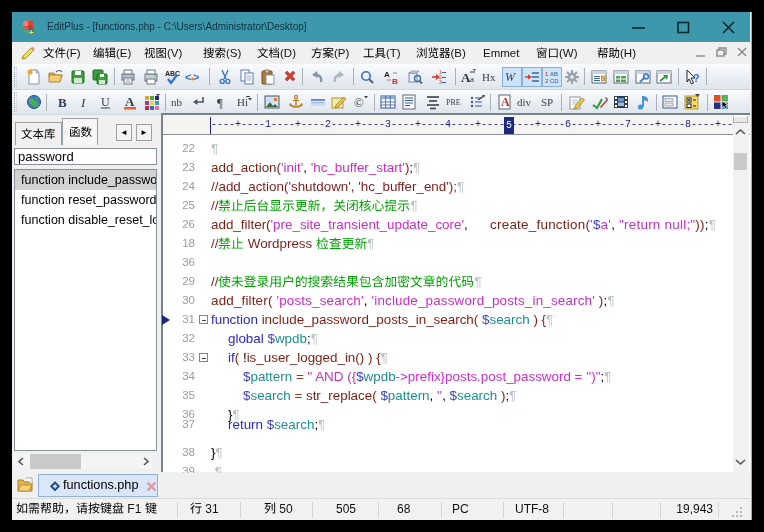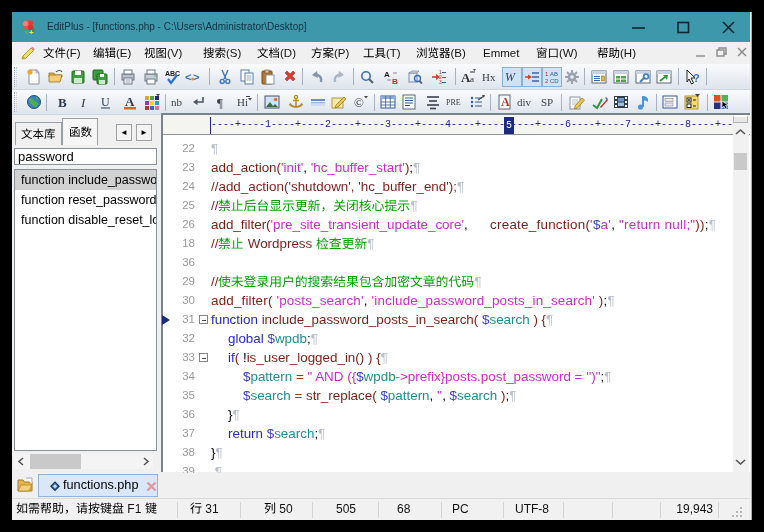--- a/index.html
+++ b/index.html
@@ -531,21 +531,21 @@
       <div class="cl" style="top:157px;width:570px"><span class="ln">29</span><span class="ct"><span class="c">//<svg width="256.0" height="12.8" viewBox="0 0 256.0 12.8" style="vertical-align:-1.5px">
               <path fill="#00a000" d="M7.7 0.6V1.9H4.1V2.8H7.7V4.1H4.5V7.6H7.6C7.5 8.3 7.3 9.0 6.9 9.6C6.2 9.1 5.7 8.5 5.3 7.9L4.5 8.1C5.0 9.0 5.6 9.7 6.3 10.2C5.7 10.8 4.9 11.2 3.6 11.5C3.8 11.7 4.1 12.1 4.2 12.3C5.6 11.9 6.5 11.4 7.1 10.8C8.4 11.5 10.0 12.1 11.9 12.3C12.0 12.0 12.2 11.7 12.4 11.4C10.6 11.2 9.0 10.8 7.7 10.1C8.2 9.3 8.4 8.5 8.5 7.6H11.9V4.1H8.6V2.8H12.3V1.9H8.6V0.6ZM5.4 4.9H7.7V6.2L7.7 6.8H5.4ZM8.6 4.9H11.0V6.8H8.6L8.6 6.2ZM3.6 0.5C2.8 2.4 1.6 4.3 0.3 5.6C0.4 5.8 0.7 6.3 0.8 6.5C1.3 6.0 1.8 5.5 2.2 4.8V12.3H3.1V3.4C3.6 2.6 4.1 1.7 4.5 0.8Z M18.7 0.5V2.6H14.5V3.6H18.7V5.8H13.6V6.7H18.1C17.0 8.4 15.0 10.0 13.2 10.8C13.5 11.0 13.8 11.3 13.9 11.6C15.6 10.7 17.4 9.2 18.7 7.5V12.3H19.7V7.4C20.9 9.1 22.8 10.7 24.5 11.6C24.6 11.3 24.9 10.9 25.2 10.8C23.4 10.0 21.4 8.4 20.2 6.7H24.9V5.8H19.7V3.6H24.0V2.6H19.7V0.5Z M29.2 6.8H34.6V8.4H29.2ZM28.3 6.0V9.2H35.6V6.0ZM36.9 2.1C36.4 2.6 35.7 3.2 35.1 3.7C34.8 3.4 34.5 3.1 34.2 2.7C34.8 2.3 35.6 1.7 36.2 1.1L35.4 0.6C35.0 1.1 34.3 1.7 33.8 2.1C33.4 1.6 33.1 1.1 32.9 0.5L32.0 0.8C32.6 2.0 33.3 3.1 34.2 4.1H29.9C30.6 3.3 31.3 2.3 31.7 1.3L31.0 1.0L30.9 1.0H26.9V1.8H30.4C30.1 2.4 29.6 3.0 29.1 3.6C28.7 3.2 28.0 2.7 27.4 2.3L26.9 2.9C27.5 3.2 28.1 3.7 28.5 4.2C27.7 4.9 26.8 5.5 25.9 5.9C26.1 6.0 26.4 6.4 26.5 6.6C27.6 6.1 28.8 5.3 29.7 4.3V4.9H34.3V4.3C35.2 5.2 36.3 6.0 37.4 6.5C37.5 6.2 37.8 5.8 38.1 5.7C37.2 5.3 36.4 4.8 35.6 4.2C36.3 3.8 37.0 3.2 37.6 2.6ZM33.9 9.2C33.7 9.8 33.3 10.6 33.0 11.1H30.0L30.8 10.9C30.7 10.4 30.4 9.8 30.0 9.3L29.2 9.5C29.5 10.0 29.8 10.7 29.9 11.1H26.4V12.0H37.6V11.1H34.0C34.3 10.7 34.6 10.1 34.9 9.5Z M40.1 7.2C40.9 7.7 42.0 8.4 42.4 8.9L43.1 8.2C42.6 7.7 41.6 7.1 40.8 6.6ZM40.1 1.2V2.1H47.9L47.8 3.3H40.5V4.2H47.8L47.7 5.4H39.3V6.2H44.3V8.6C42.4 9.3 40.5 10.1 39.3 10.6L39.8 11.4C41.0 10.9 42.7 10.2 44.3 9.5V11.2C44.3 11.4 44.2 11.5 44.0 11.5C43.8 11.5 43.1 11.5 42.4 11.5C42.5 11.7 42.6 12.1 42.7 12.3C43.7 12.3 44.3 12.3 44.7 12.2C45.1 12.0 45.3 11.8 45.3 11.3V8.2C46.4 9.9 48.0 11.1 50.0 11.8C50.1 11.5 50.4 11.1 50.6 10.9C49.2 10.6 48.0 9.9 47.0 9.0C47.9 8.5 48.8 7.8 49.6 7.1L48.8 6.5C48.2 7.1 47.2 7.9 46.5 8.4C46.0 7.9 45.6 7.2 45.3 6.6V6.2H50.4V5.4H48.7C48.8 4.0 48.9 2.5 48.9 1.2L48.2 1.2L48.0 1.2Z M53.2 1.4V6.1C53.2 7.9 53.0 10.1 51.6 11.7C51.8 11.8 52.2 12.2 52.4 12.4C53.3 11.3 53.8 9.8 54.0 8.4H57.2V12.2H58.2V8.4H61.6V11.0C61.6 11.2 61.5 11.3 61.3 11.3C61.0 11.3 60.1 11.3 59.3 11.3C59.4 11.5 59.5 12.0 59.6 12.2C60.8 12.2 61.5 12.2 62.0 12.1C62.4 11.9 62.6 11.6 62.6 11.0V1.4ZM54.1 2.3H57.2V4.4H54.1ZM61.6 2.3V4.4H58.2V2.3ZM54.1 5.3H57.2V7.4H54.1C54.1 7.0 54.1 6.5 54.1 6.1ZM61.6 5.3V7.4H58.2V5.3Z M67.2 3.4H73.8V6.0H67.1L67.2 5.3ZM69.6 0.7C69.9 1.3 70.2 2.0 70.3 2.5H66.2V5.3C66.2 7.2 66.0 9.9 64.4 11.8C64.7 11.9 65.1 12.2 65.3 12.4C66.5 10.8 67.0 8.7 67.1 6.9H73.8V7.7H74.8V2.5H70.8L71.3 2.3C71.2 1.8 70.9 1.0 70.6 0.4Z M83.9 5.8C84.6 6.8 85.4 8.1 85.8 8.8L86.6 8.3C86.2 7.6 85.3 6.3 84.6 5.4ZM79.9 0.5C79.8 1.1 79.6 1.9 79.3 2.6H77.9V12.0H78.8V10.9H82.4V2.6H80.2C80.4 2.0 80.7 1.3 80.9 0.7ZM78.8 3.4H81.5V6.1H78.8ZM78.8 10.1V7.0H81.5V10.1ZM84.5 0.5C84.0 2.2 83.4 4.0 82.5 5.1C82.7 5.3 83.1 5.5 83.3 5.7C83.7 5.1 84.1 4.3 84.5 3.4H87.8C87.6 8.6 87.4 10.5 87.0 11.0C86.8 11.1 86.7 11.2 86.4 11.2C86.1 11.2 85.4 11.2 84.5 11.1C84.7 11.3 84.8 11.8 84.9 12.0C85.6 12.1 86.3 12.1 86.8 12.0C87.2 12.0 87.5 11.9 87.8 11.5C88.3 10.9 88.5 8.9 88.7 3.0C88.7 2.9 88.7 2.5 88.7 2.5H84.8C85.0 1.9 85.2 1.3 85.4 0.7Z M91.7 0.5V3.1H90.2V4.0H91.7V6.7L90.1 7.3L90.4 8.2L91.7 7.7V11.1C91.7 11.3 91.7 11.3 91.5 11.3C91.4 11.3 90.9 11.3 90.4 11.3C90.5 11.6 90.7 12.0 90.7 12.2C91.4 12.2 91.9 12.2 92.2 12.0C92.5 11.9 92.6 11.6 92.6 11.1V7.3L94.1 6.8L93.9 5.9L92.6 6.4V4.0H93.9V3.1H92.6V0.5ZM94.5 7.6V8.4H95.0L94.9 8.4C95.5 9.3 96.2 10.0 97.1 10.6C96.0 11.1 94.7 11.4 93.5 11.5C93.7 11.7 93.8 12.1 93.9 12.3C95.3 12.1 96.7 11.7 97.9 11.1C98.9 11.6 100.1 12.0 101.3 12.3C101.5 12.0 101.7 11.7 101.9 11.5C100.8 11.3 99.8 11.0 98.8 10.6C99.9 9.9 100.7 9.0 101.3 7.8L100.7 7.5L100.5 7.6H98.3V6.3H101.3V1.6H98.9V2.4H100.4V3.6H98.9V4.3H100.4V5.5H98.3V0.5H97.5V5.5H95.4V4.3H96.8V3.6H95.4V2.4C96.1 2.2 96.8 1.9 97.4 1.6L96.7 1.0C96.2 1.3 95.4 1.7 94.6 1.9V6.3H97.5V7.6ZM100.0 8.4C99.5 9.1 98.8 9.7 97.9 10.2C97.1 9.7 96.4 9.1 95.9 8.4Z M110.5 9.9C111.6 10.5 113.0 11.4 113.6 12.0L114.4 11.4C113.7 10.9 112.3 10.0 111.2 9.5ZM106.1 9.5C105.4 10.2 104.2 10.9 103.2 11.4C103.4 11.6 103.8 11.9 103.9 12.0C104.9 11.5 106.2 10.7 107.0 9.9ZM104.9 7.2C105.1 7.1 105.4 7.1 107.8 6.9C106.7 7.4 105.8 7.8 105.4 7.9C104.7 8.2 104.1 8.4 103.7 8.5C103.8 8.7 103.9 9.1 104.0 9.3C104.3 9.2 104.8 9.1 108.5 8.9V11.1C108.5 11.3 108.5 11.3 108.3 11.3C108.1 11.4 107.4 11.4 106.6 11.3C106.7 11.6 106.9 12.0 106.9 12.2C107.9 12.2 108.5 12.2 108.9 12.1C109.4 11.9 109.5 11.7 109.5 11.2V8.8L112.6 8.7C112.9 9.0 113.3 9.4 113.5 9.7L114.2 9.1C113.7 8.4 112.5 7.4 111.6 6.6L110.9 7.1C111.2 7.3 111.6 7.7 111.9 8.0L106.4 8.3C108.2 7.6 110.0 6.8 111.7 5.7L111.0 5.1C110.5 5.5 109.8 5.8 109.2 6.2L106.4 6.3C107.2 5.9 108.1 5.4 108.9 4.8L108.5 4.5H113.4V6.1H114.4V3.7H109.3V2.5H114.2V1.6H109.3V0.5H108.3V1.6H103.4V2.5H108.3V3.7H103.2V6.1H104.2V4.5H108.0C107.0 5.2 105.9 5.8 105.5 6.0C105.2 6.2 104.9 6.3 104.6 6.3C104.7 6.6 104.8 7.0 104.9 7.2Z M115.6 10.6 115.8 11.6C117.1 11.3 118.8 10.9 120.4 10.6L120.3 9.7C118.6 10.0 116.8 10.4 115.6 10.6ZM115.9 5.8C116.1 5.7 116.4 5.6 118.1 5.5C117.5 6.3 116.9 6.9 116.7 7.1C116.3 7.6 116.0 7.9 115.7 8.0C115.8 8.2 116.0 8.7 116.0 8.9C116.3 8.7 116.8 8.6 120.3 8.0C120.3 7.8 120.3 7.4 120.3 7.1L117.4 7.6C118.5 6.5 119.5 5.1 120.4 3.8L119.5 3.2C119.2 3.7 119.0 4.1 118.7 4.6L117.0 4.7C117.7 3.7 118.5 2.3 119.0 1.0L118.0 0.6C117.5 2.1 116.6 3.7 116.3 4.1C116.0 4.5 115.8 4.8 115.6 4.8C115.7 5.1 115.9 5.6 115.9 5.8ZM123.4 0.5V2.2H120.4V3.1H123.4V5.1H120.7V6.1H127.1V5.1H124.4V3.1H127.3V2.2H124.4V0.5ZM121.1 7.4V12.3H122.0V11.7H125.8V12.2H126.7V7.4ZM122.0 10.9V8.2H125.8V10.9Z M130.0 1.1V6.2H133.9V7.3H128.8V8.2H133.1C132.0 9.4 130.1 10.5 128.5 11.1C128.7 11.3 129.0 11.6 129.1 11.9C130.8 11.2 132.7 10.0 133.9 8.6V12.3H134.9V8.5C136.2 9.9 138.0 11.1 139.7 11.8C139.8 11.6 140.1 11.2 140.4 11.0C138.7 10.5 136.9 9.4 135.7 8.2H140.0V7.3H134.9V6.2H138.9V1.1ZM131.0 4.1H133.9V5.4H131.0ZM134.9 4.1H137.8V5.4H134.9ZM131.0 2.0H133.9V3.3H131.0ZM134.9 2.0H137.8V3.3H134.9Z M144.7 0.4C143.9 2.2 142.7 3.9 141.2 4.9C141.5 5.1 141.9 5.4 142.0 5.6C142.8 5.0 143.6 4.1 144.3 3.1H151.0C150.9 6.7 150.7 8.0 150.5 8.3C150.4 8.5 150.3 8.5 150.1 8.5C149.8 8.5 149.3 8.5 148.8 8.4C148.9 8.7 149.0 9.1 149.0 9.4C149.6 9.4 150.2 9.4 150.5 9.4C150.9 9.3 151.1 9.2 151.3 8.9C151.7 8.5 151.8 7.0 152.0 2.7C152.0 2.6 152.0 2.2 152.0 2.2H144.9C145.2 1.8 145.4 1.2 145.6 0.7ZM144.2 5.3H147.6V7.4H144.2ZM143.3 4.5V10.2C143.3 11.7 143.9 12.0 145.9 12.0C146.4 12.0 150.3 12.0 150.8 12.0C152.5 12.0 152.9 11.5 153.1 9.8C152.8 9.8 152.4 9.6 152.2 9.5C152.0 10.8 151.9 11.1 150.8 11.1C149.9 11.1 146.5 11.1 145.9 11.1C144.5 11.1 144.2 10.9 144.2 10.2V8.3H148.5V4.5Z M158.7 3.8C159.4 4.2 160.2 4.8 160.7 5.2L161.4 4.6C160.9 4.2 160.1 3.7 159.4 3.3ZM155.9 7.9V12.3H156.9V11.7H163.1V12.2H164.1V7.9H161.8C162.5 7.2 163.2 6.4 163.8 5.7L163.1 5.3L162.9 5.4H156.0V6.3H162.1C161.7 6.8 161.1 7.4 160.6 7.9ZM156.9 10.8V8.8H163.1V10.8ZM160.0 0.5C158.8 2.3 156.5 3.8 154.1 4.6C154.3 4.8 154.6 5.2 154.7 5.4C156.7 4.7 158.7 3.5 160.1 1.9C161.4 3.4 163.4 4.7 165.3 5.3C165.5 5.1 165.8 4.7 166.0 4.5C164.0 4.0 161.8 2.7 160.6 1.3L160.9 0.9Z M173.7 2.1V12.1H174.6V11.1H177.1V12.0H178.1V2.1ZM174.6 10.2V3.0H177.1V10.2ZM168.9 0.7 168.9 2.9H167.1V3.9H168.9C168.8 7.1 168.4 9.9 166.8 11.6C167.0 11.8 167.3 12.1 167.5 12.3C169.2 10.4 169.7 7.3 169.8 3.9H171.7C171.6 8.8 171.5 10.6 171.3 10.9C171.1 11.1 171.0 11.1 170.8 11.1C170.6 11.1 170.0 11.1 169.4 11.1C169.6 11.4 169.7 11.8 169.7 12.0C170.3 12.1 170.9 12.1 171.2 12.0C171.6 12.0 171.9 11.9 172.1 11.5C172.5 11.0 172.6 9.1 172.7 3.4C172.7 3.3 172.7 2.9 172.7 2.9H169.8L169.8 0.7Z M181.5 4.2C181.2 5.0 180.6 5.9 179.8 6.5L180.6 6.9C181.3 6.3 181.9 5.4 182.3 4.5ZM183.7 3.2C184.5 3.6 185.4 4.2 185.9 4.6L186.4 4.0C185.9 3.6 185.0 3.0 184.2 2.7ZM188.5 4.7C189.4 5.4 190.3 6.5 190.7 7.1L191.4 6.6C191.0 5.9 190.0 4.9 189.2 4.2ZM188.0 3.1C187.0 4.3 185.6 5.3 183.9 6.1V4.0H183.1V6.5V6.5C182.0 6.9 180.8 7.3 179.7 7.6C179.9 7.8 180.1 8.2 180.3 8.4C181.3 8.1 182.3 7.7 183.3 7.3C183.6 7.6 184.0 7.7 184.8 7.7C185.1 7.7 187.2 7.7 187.5 7.7C188.6 7.7 188.9 7.3 189.0 5.8C188.8 5.7 188.4 5.6 188.2 5.4C188.2 6.7 188.1 6.9 187.4 6.9C187.0 6.9 185.2 6.9 184.8 6.9L184.3 6.8C186.1 6.0 187.7 4.9 188.8 3.5ZM181.3 8.8V11.7H189.1V12.3H190.0V8.7H189.1V10.8H186.1V8.1H185.1V10.8H182.2V8.8ZM184.9 0.5C185.0 0.9 185.1 1.3 185.2 1.6H180.2V4.1H181.1V2.5H190.1V4.1H191.0V1.6H186.2C186.1 1.2 185.9 0.8 185.8 0.4Z M197.4 0.7C197.8 1.4 198.2 2.2 198.4 2.7L199.4 2.4C199.2 1.9 198.8 1.0 198.4 0.4ZM192.6 2.8V3.7H194.6C195.4 5.7 196.4 7.3 197.7 8.7C196.3 9.9 194.6 10.8 192.5 11.4C192.7 11.6 193.0 12.0 193.1 12.3C195.2 11.6 197.0 10.6 198.4 9.4C199.9 10.7 201.6 11.6 203.7 12.2C203.9 11.9 204.2 11.5 204.4 11.3C202.3 10.8 200.6 9.9 199.2 8.7C200.5 7.4 201.4 5.7 202.2 3.7H204.2V2.8ZM198.5 8.0C197.2 6.8 196.3 5.4 195.6 3.7H201.1C200.5 5.4 199.6 6.9 198.5 8.0Z M207.8 7.4H214.5V8.3H207.8ZM207.8 5.8H214.5V6.7H207.8ZM206.9 5.1V9.0H210.7V9.9H205.4V10.7H210.7V12.3H211.7V10.7H216.9V9.9H211.7V9.0H215.5V5.1ZM208.2 2.6C208.4 2.9 208.6 3.3 208.7 3.7H205.4V4.4H217.0V3.7H213.7C213.9 3.3 214.1 2.9 214.3 2.6L213.3 2.3C213.1 2.7 212.9 3.3 212.6 3.7H209.8C209.6 3.3 209.4 2.8 209.1 2.4ZM210.3 0.6C210.5 0.8 210.7 1.2 210.9 1.5H206.3V2.3H216.2V1.5H211.9C211.8 1.2 211.5 0.7 211.3 0.3Z M224.7 5.8C225.4 6.8 226.2 8.1 226.6 8.8L227.4 8.3C227.0 7.6 226.1 6.3 225.4 5.4ZM220.7 0.5C220.6 1.1 220.4 1.9 220.1 2.6H218.7V12.0H219.6V10.9H223.2V2.6H221.0C221.2 2.0 221.5 1.3 221.7 0.7ZM219.6 3.4H222.3V6.1H219.6ZM219.6 10.1V7.0H222.3V10.1ZM225.3 0.5C224.8 2.2 224.2 4.0 223.3 5.1C223.5 5.3 223.9 5.5 224.1 5.7C224.5 5.1 224.9 4.3 225.3 3.4H228.6C228.4 8.6 228.2 10.5 227.8 11.0C227.6 11.1 227.5 11.2 227.2 11.2C226.9 11.2 226.2 11.2 225.3 11.1C225.5 11.3 225.6 11.8 225.7 12.0C226.4 12.1 227.1 12.1 227.6 12.0C228.0 12.0 228.3 11.9 228.6 11.5C229.1 10.9 229.3 8.9 229.5 3.0C229.5 2.9 229.5 2.5 229.5 2.5H225.6C225.8 1.9 226.0 1.3 226.2 0.7Z M239.6 1.2C240.3 1.9 241.2 2.8 241.6 3.4L242.4 2.8C241.9 2.3 241.0 1.4 240.2 0.8ZM237.4 0.7C237.5 2.0 237.6 3.3 237.7 4.5L234.5 4.9L234.7 5.8L237.8 5.4C238.3 9.4 239.3 12.1 241.4 12.3C242.1 12.3 242.6 11.6 242.9 9.4C242.7 9.3 242.3 9.1 242.1 8.9C241.9 10.4 241.7 11.2 241.4 11.1C240.0 11.0 239.2 8.7 238.7 5.3L242.6 4.8L242.5 3.9L238.6 4.4C238.5 3.3 238.4 2.0 238.4 0.7ZM234.4 0.6C233.6 2.7 232.1 4.6 230.7 5.9C230.8 6.1 231.1 6.6 231.2 6.8C231.8 6.3 232.4 5.6 232.9 4.9V12.3H233.9V3.5C234.5 2.7 234.9 1.8 235.3 0.9Z M248.4 8.6V9.5H253.3V8.6ZM249.5 2.9C249.4 4.2 249.2 5.9 249.1 7.0H249.3L254.2 7.0C254.0 9.8 253.7 10.9 253.4 11.2C253.3 11.4 253.1 11.4 252.9 11.4C252.7 11.4 252.1 11.4 251.5 11.3C251.6 11.6 251.7 11.9 251.8 12.2C252.4 12.2 253.0 12.2 253.3 12.2C253.7 12.2 253.9 12.1 254.2 11.8C254.6 11.4 254.9 10.0 255.2 6.6C255.2 6.4 255.2 6.1 255.2 6.1H253.6C253.8 4.5 254.1 2.6 254.2 1.3L253.5 1.2L253.3 1.3H248.9V2.2H253.2C253.1 3.3 252.9 4.8 252.7 6.1H250.1C250.2 5.2 250.3 4.0 250.4 3.0ZM243.9 1.2V2.1H245.4C245.1 4.0 244.5 5.8 243.6 7.1C243.7 7.3 243.9 7.9 244.0 8.1C244.2 7.8 244.5 7.4 244.7 7.1V11.7H245.5V10.7H247.9V5.1H245.5C245.9 4.2 246.1 3.1 246.3 2.1H248.2V1.2ZM245.5 6.0H247.0V9.8H245.5Z"></path>
             </svg></span><span class="p">¶</span></span></div>
       <div class="cl" style="top:176px;width:570px"><span class="ln">30</span><span class="ct"><span style="letter-spacing:.18px"><span class="f">add_filter(</span> <span class="s">'posts_search'</span>, <span class="s">'include_password_posts_in_search'</span> <span class="f">)</span>;</span><span class="p">¶</span></span></div>
       <div class="cl" style="top:195px;width:570px"><span class="ln">31</span><span class="ct"><span class="k">function</span> <span class="f">include_password_posts_in_search(</span> <span class="d">$</span><span class="v">search</span> <span class="f">) {</span><span class="p">¶</span></span></div>
       <div class="cl" style="top:214px;width:570px"><span class="ln">32</span><span class="ct"><i style="display:inline-block;width:17px"></i><span class="k">global</span> <span class="d">$</span><span class="v">wpdb</span>;<span class="p">¶</span></span></div>
       <div class="cl" style="top:233px;width:594px"><span class="ln">33</span><span class="ct"><i style="display:inline-block;width:17px"></i><span class="k">if</span><span class="f">(</span> !<span class="f">is_user_logged_in() ) {</span><span class="p">¶</span></span></div>
       <div class="cl" style="top:252px;width:570px"><span class="ln">34</span><span class="ct"><i style="display:inline-block;width:32px"></i><span class="d">$</span><span class="v">pattern</span> <span class="o">=</span> <span class="s">" AND ({</span><span class="d">$</span><span class="v">wpdb</span><span class="s">-&gt;prefix}posts.post_password = '')"</span>;<span class="p">¶</span></span></div>
       <div class="cl" style="top:271px;width:570px"><span class="ln">35</span><span class="ct"><i style="display:inline-block;width:32px"></i><span class="d">$</span><span class="v">search</span> <span class="o">=</span> <span class="f">str_replace(</span> <span class="d">$</span><span class="v">pattern</span>, <span class="s">''</span>, <span class="d">$</span><span class="v">search</span> <span class="f">)</span>;<span class="p">¶</span></span></div>
       <div class="cl" style="top:290px;width:570px"><span class="ln">36</span><span class="ct"><i style="display:inline-block;width:17px"></i>}<span class="p">¶</span></span></div>
-      <div class="cl" style="top:309px;width:570px"><span class="ln">37</span><span class="ct"><i style="display:inline-block;width:17px"></i><span class="k">return</span> <span class="d">$</span><span class="v">search</span>;<span class="p">¶</span></span></div>
+      <div class="cl" style="top:300px;width:570px"><span class="ln">37</span><span class="ct"><i style="display:inline-block;width:17px"></i><span class="k">return</span> <span class="d">$</span><span class="v">search</span>;<span class="p">¶</span></span></div>
       <div class="cl" style="top:328px;width:520px"><span class="ln">38</span><span class="ct">}<span class="p">¶</span></span></div>
       <div class="cl" style="top:347px;width:570px"><span class="ln">39</span><span class="ct"> <span class="p">¶</span></span></div>
       <div style="position:absolute;left:36px;top:200px;width:9px;height:9px;border:1px solid #848484;background:#fff">
         <div style="position:absolute;left:1.5px;top:3.5px;width:4px;height:1px;background:#444"></div>
       </div>
       <div style="position:absolute;left:36px;top:238px;width:9px;height:9px;border:1px solid #848484;background:#fff">
         <div style="position:absolute;left:1.5px;top:3.5px;width:4px;height:1px;background:#444"></div>
       </div>
       <svg style="position:absolute;left:-2px;top:199px" width="10" height="12" viewBox="0 0 10 12">
         <path d="M1 1v10l8-5z" fill="#1b2a7a"></path>

